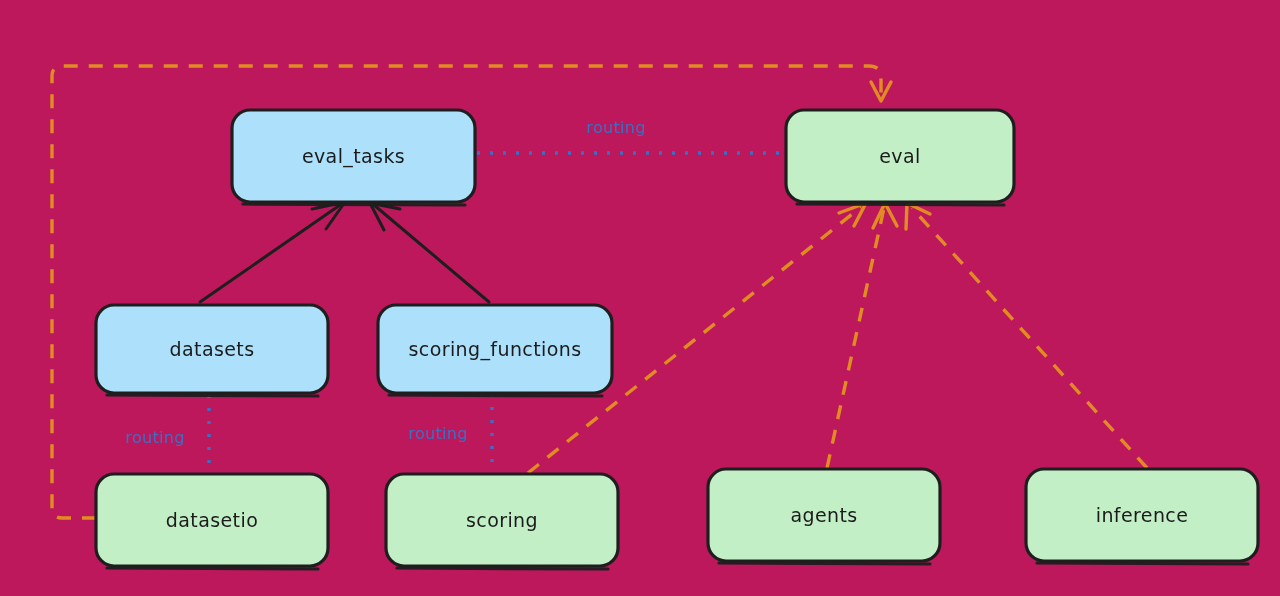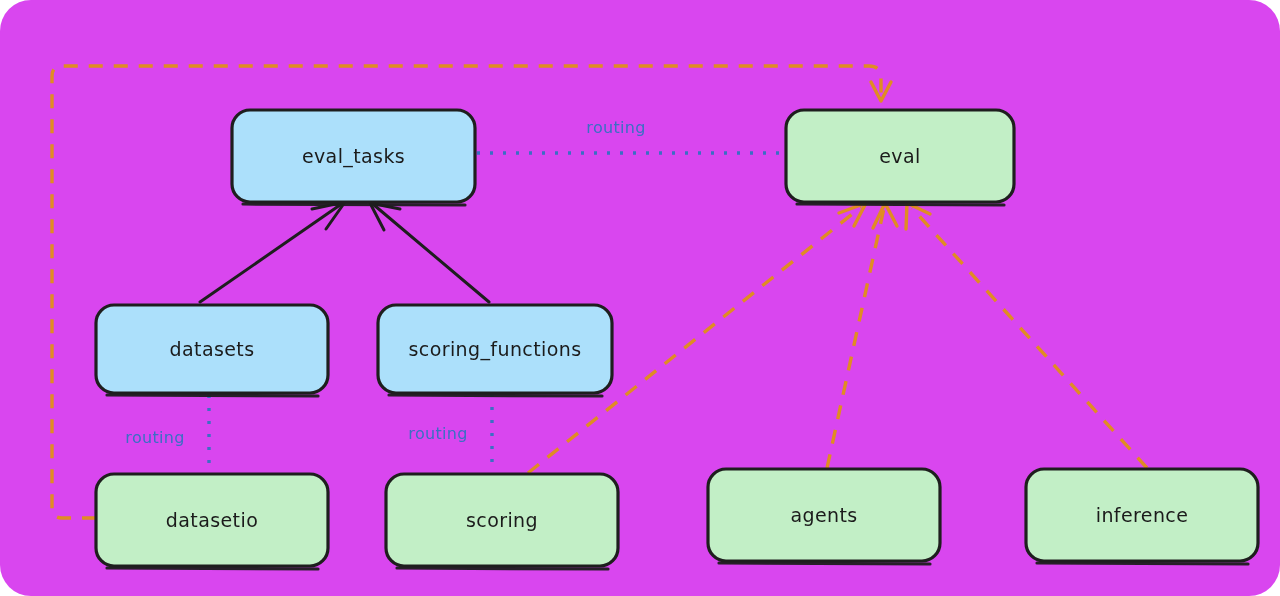--- a/index.html
+++ b/index.html
@@ -11,22 +11,21 @@
   body {
     width: 1280px;
     height: 596px;
     font-family: "DejaVu Sans", sans-serif;
     overflow: hidden;
   }
   #diagram-root {
     position: relative;
     width: 1280px;
     height: 596px;
-    background: #d946ef;
-    border-radius: 31px;
+    background: #be185d;
   }
   svg.diagram-canvas {
     display: block;
     width: 1280px;
     height: 596px;
   }
   .node-shape {
     stroke: #1e1e1e;
     stroke-width: 3.2;
     stroke-linejoin: round;

